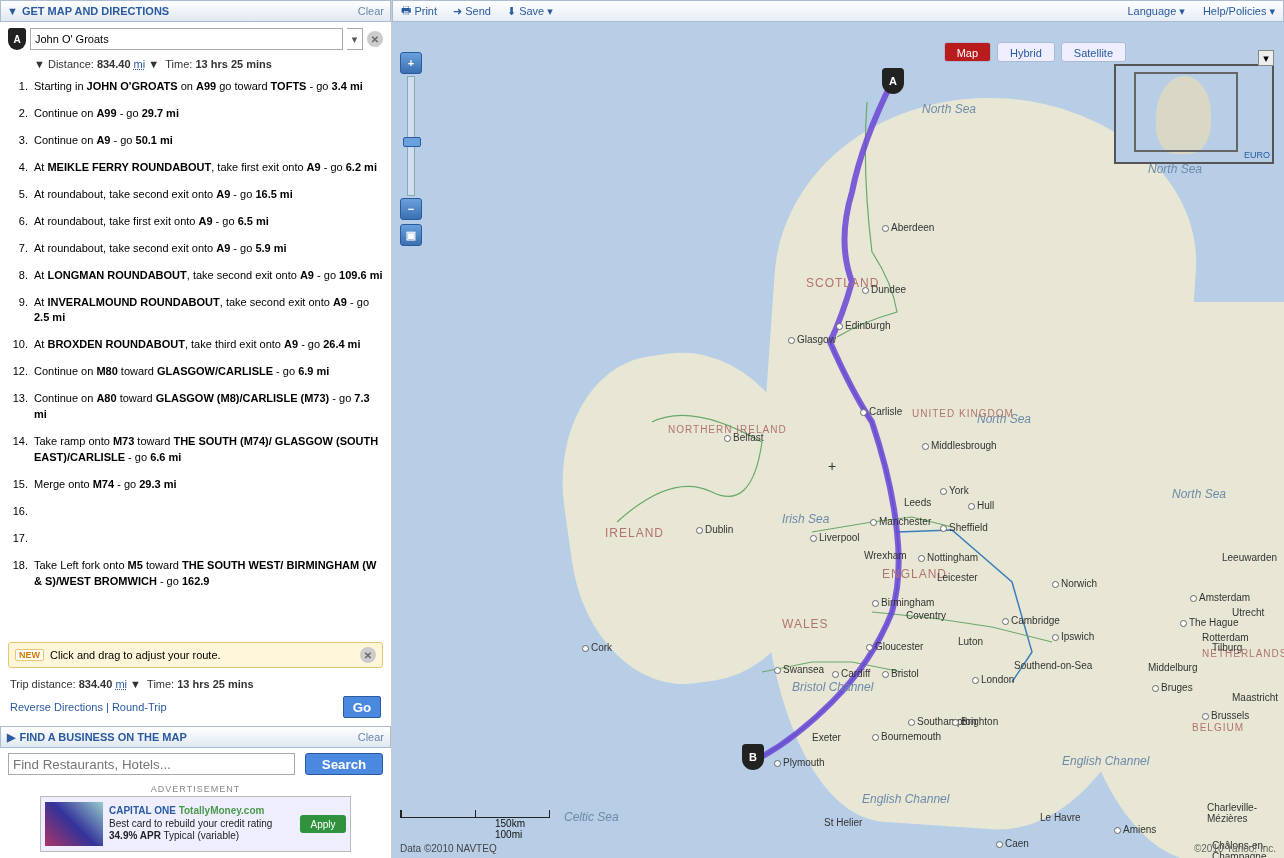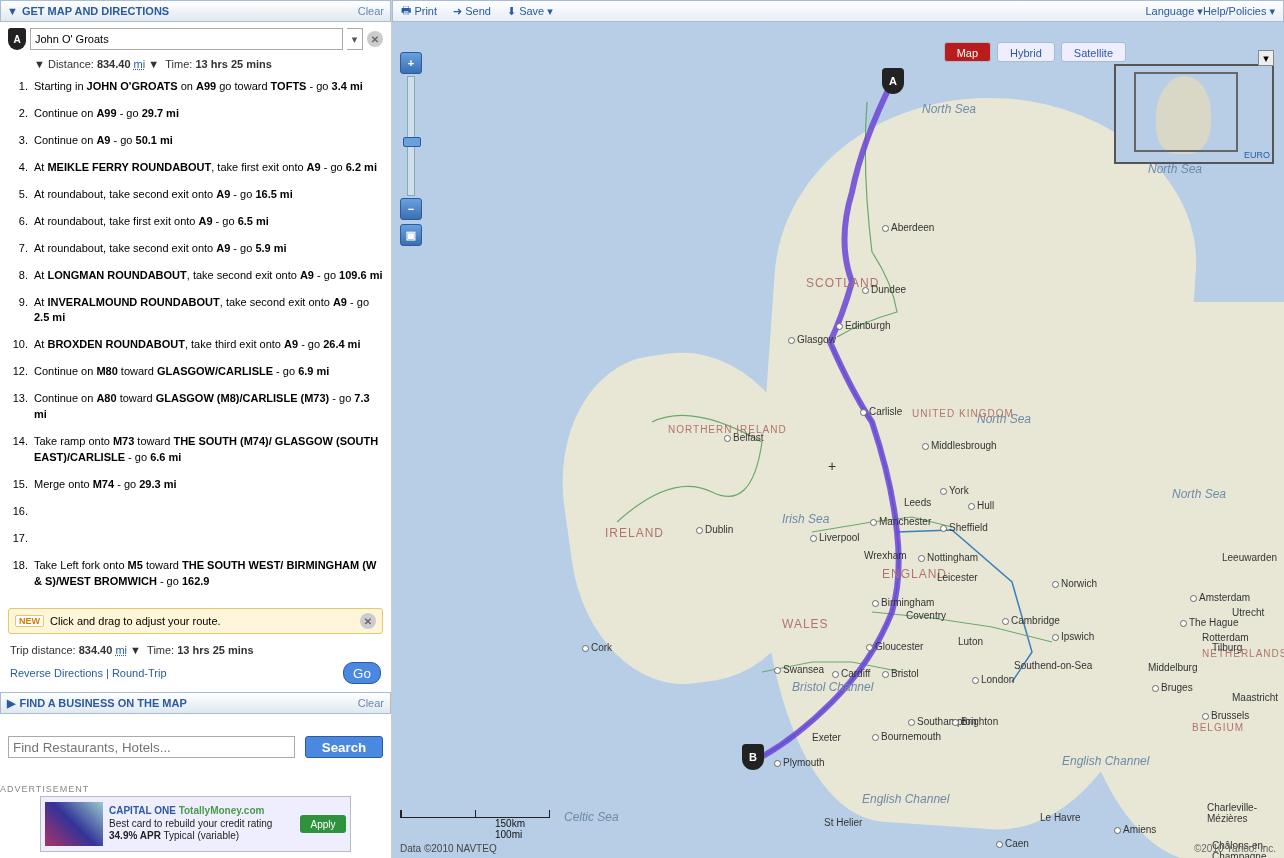--- a/index.html
+++ b/index.html
@@ -20,35 +20,35 @@
 .steps{flex:1;overflow:auto;padding:0 6px 0 4px}
 .step{display:flex;padding:5px 2px;border-bottom:1px dotted transparent;line-height:1.45}
 .stepnum{width:28px;text-align:right;padding-right:6px}
 .steptxt{flex:1}
 .steptxt b{font-weight:bold}
 .tip{margin:4px 8px;padding:4px 6px;border:1px solid #e6c76a;background:#fff6da;border-radius:3px;display:flex;align-items:center;gap:6px}
 .newbadge{background:#fff;border:1px solid #e6c76a;color:#d27a00;font-size:9px;padding:0 3px;border-radius:2px;font-weight:bold}
 .tripsum{padding:6px 10px;color:#333}
 .links{padding:0 10px 8px;display:flex;align-items:center;color:#2a5a9f}
 .links a{color:#2a5a9f;text-decoration:none;cursor:pointer}
-.gobtn{margin-left:auto;background:#4b88e0;color:#fff;border:1px solid #2a5a9f;border-radius:10px;height:22px;width:38px;font-weight:normal;cursor:pointer}
-.srchrow{display:flex;padding:22px 8px;gap:10px}
+.gobtn{margin-left:auto;background:#4b88e0;color:#fff;border:1px solid #2a5a9f;border-radius:2px;height:22px;width:38px;font-weight:bold;cursor:pointer}
+.srchrow{display:flex;padding:5px 8px;gap:10px}
 .srchinp{flex:1;height:22px;border:1px solid #aaa;padding:0 4px;font-family:inherit}
 .srchbtn{width:78px;height:22px;background:#4b88e0;color:#fff;border:1px solid #2a5a9f;border-radius:3px;font-weight:bold;cursor:pointer}
-.adlbl{color:#888;font-size:9px;letter-spacing:1px;margin:4px 0 2px}
+.adlbl{text-align:center;color:#888;font-size:9px;letter-spacing:1px;margin:4px 0 2px}
 .ad{margin:0 40px 6px;height:56px;border:1px solid #bbb;background:#eef;display:flex;align-items:center;padding:4px;gap:6px}
 .adimg{width:58px;height:44px;background:linear-gradient(45deg,#a36,#339,#9cc)}
 .adtxt{flex:1;font-size:10px;line-height:1.25;color:#222}
 .adtxt strong{color:#2a5a9f}
 .applybtn{width:46px;height:18px;background:#2e933c;color:#fff;font-size:10px;display:flex;align-items:center;justify-content:center;border-radius:3px;cursor:pointer}
 
 .right{flex:1;display:flex;flex-direction:column;position:relative}
 .tb{height:22px;background:linear-gradient(#fff,#e6edf5);border:1px solid #a9bcd2;display:flex;align-items:center;padding:0 8px;color:#2a5a9f;gap:16px}
 .tb span{cursor:pointer;display:flex;align-items:center;gap:3px}
-.tb .r{margin-left:auto;display:flex}
+.tb .r{margin-left:auto;gap:18px;display:flex}
 .map{flex:1;position:relative;background:#b7cee6;overflow:hidden}
 
 .mass{position:absolute;background:#e8e7d6}
 .ireland{top:330px;left:175px;width:250px;height:330px;border-radius:50% 60% 60% 50%;transform:rotate(-8deg)}
 .britain{top:75px;left:370px;width:420px;height:730px;border-radius:60% 55% 45% 40% / 30% 25% 45% 55%;transform:rotate(4deg)}
 .europe{top:280px;right:-60px;width:280px;height:560px;border-radius:40% 0 0 50%}
 .seatext{position:absolute;color:#6d8aa8;font-style:italic;font-size:12px}
 .ctry{position:absolute;color:#b1746d;font-size:12px;letter-spacing:1px}
 .city{position:absolute;color:#333;font-size:10px}
 .citydot::before{content:'';display:inline-block;width:5px;height:5px;border:1px solid #666;border-radius:50%;background:#fff;margin-right:2px;vertical-align:middle}

